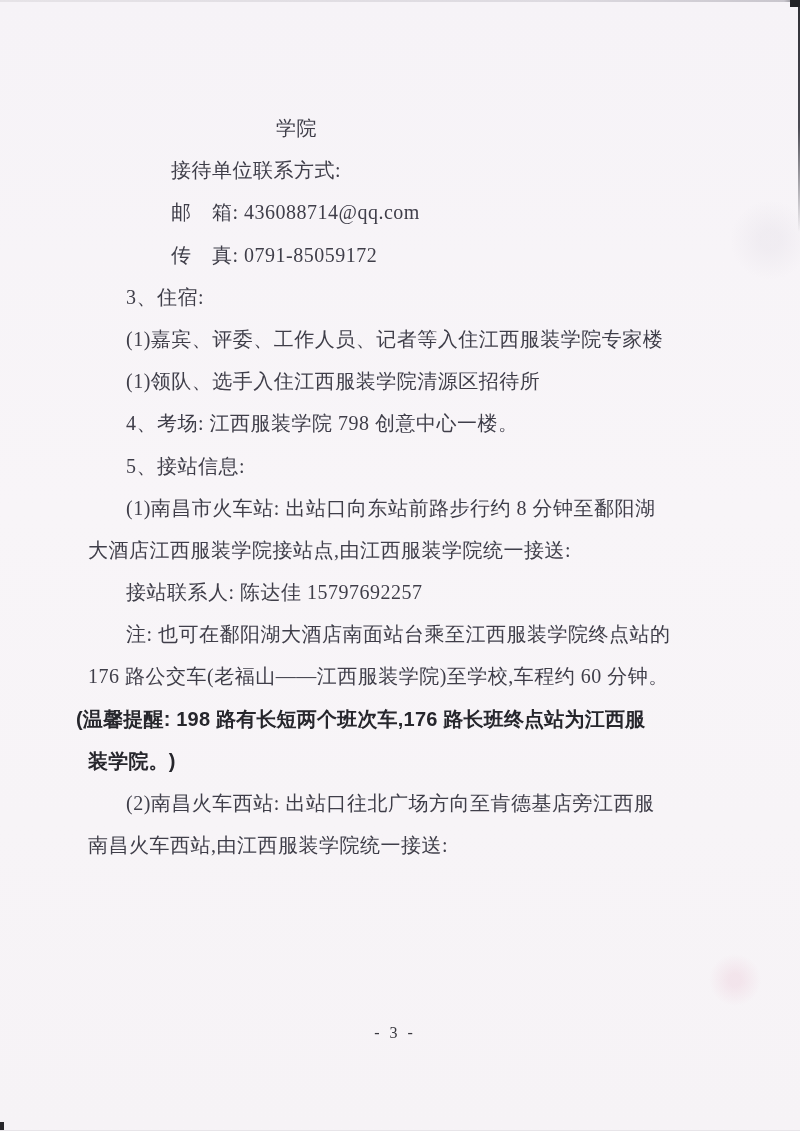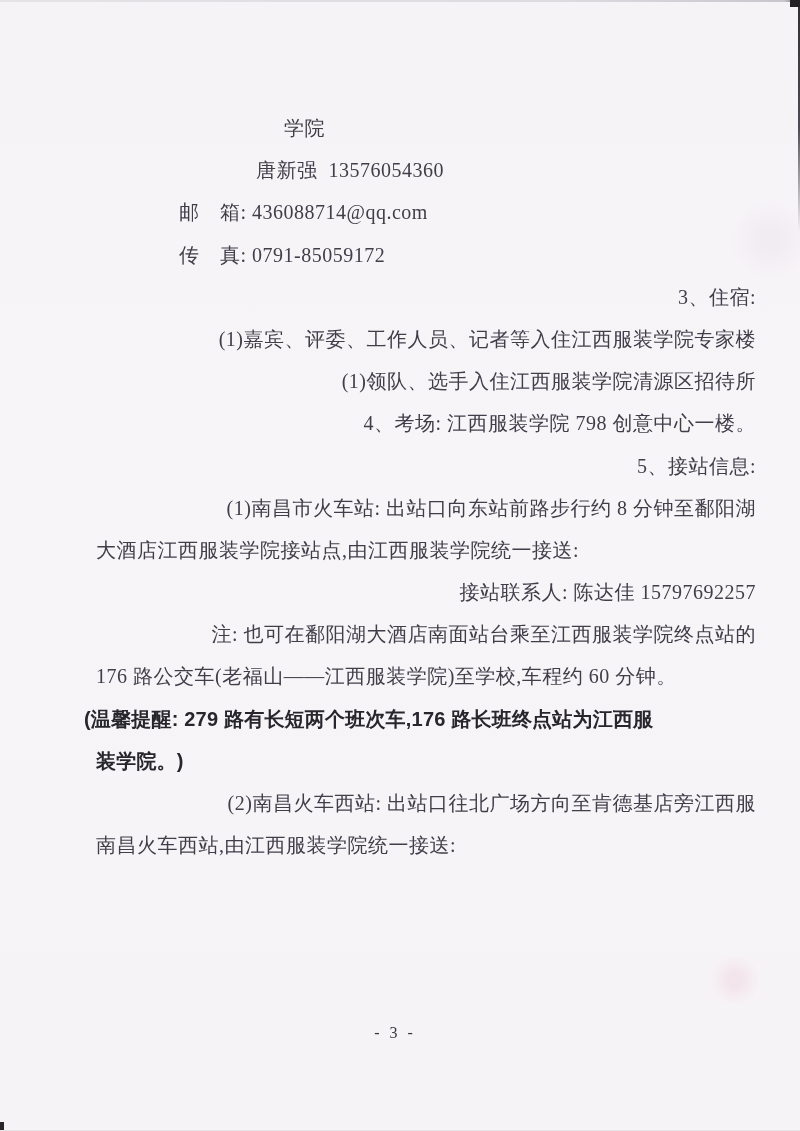--- a/index.html
+++ b/index.html
@@ -42,33 +42,33 @@
     background: #222226;
   }
   .mark-bottom-left {
     position: absolute; bottom: 0; left: 0; width: 4px; height: 9px;
     background: #27272b;
   }
   
   .doc {
     position: absolute;
     top: 107px;
-    left: 96px;
+    left: 88px;
     width: 660px;
     color: var(--ink);
     font-size: 20px;
   }
   .line {
     line-height: 42.2px;
     height: 42.2px;
     white-space: pre;
     letter-spacing: 0.5px;
   }
   .line.i0 { padding-left: 0; }
-  .line.i1 { padding-left: 38px; text-align: right; }
+  .line.i1 { padding-left: 38px; }
   .line.i2 { padding-left: 83px; }
   .line.i3 { padding-left: 160px; }
   .line.i4 { padding-left: 188px; }
   .line.ih { margin-left: -12px; }
   .line.bold {
     font-family: "Liberation Sans", "DejaVu Sans", sans-serif;
     font-weight: bold;
     color: var(--ink-bold);
     letter-spacing: 0.2px;
   }
@@ -89,33 +89,33 @@
 
 <div class="page">
   <div class="edge-top"></div>
   <div class="edge-right-line"></div>
   <div class="corner-top-right"></div>
   <div class="mark-bottom-left"></div>
   <div class="edge-bottom"></div>
 
   <div class="doc">
       <div class="line i4">学院</div>
-      <div class="line i3">唐新强  13576054360</div>
+      <div class="line i2">接待单位联系方式:</div>
       <div class="line i2">邮　箱: 436088714@qq.com</div>
       <div class="line i2">传　真: 0791-85059172</div>
       <div class="line i1">3、住宿:</div>
       <div class="line i1">(1)嘉宾、评委、工作人员、记者等入住江西服装学院专家楼</div>
       <div class="line i1">(1)领队、选手入住江西服装学院清源区招待所</div>
       <div class="line i1">4、考场: 江西服装学院 798 创意中心一楼。</div>
       <div class="line i1">5、接站信息:</div>
       <div class="line i1">(1)南昌市火车站: 出站口向东站前路步行约 8 分钟至鄱阳湖</div>
       <div class="line i0">大酒店江西服装学院接站点,由江西服装学院统一接送:</div>
       <div class="line i1">接站联系人: 陈达佳 15797692257</div>
       <div class="line i1">注: 也可在鄱阳湖大酒店南面站台乘至江西服装学院终点站的</div>
       <div class="line i0">176 路公交车(老福山——江西服装学院)至学校,车程约 60 分钟。</div>
-      <div class="line ih bold">(温馨提醒: 279 路有长短两个班次车,176 路长班终点站为江西服</div>
+      <div class="line ih bold">(温馨提醒: 198 路有长短两个班次车,176 路长班终点站为江西服</div>
       <div class="line i0 bold">装学院。)</div>
       <div class="line i1">(2)南昌火车西站: 出站口往北广场方向至肯德基店旁江西服</div>
       <div class="line i0">南昌火车西站,由江西服装学院统一接送:</div>
     </div>
 
   <div class="page-number">- 3 -</div>
 </div>
 
 </body></html>

